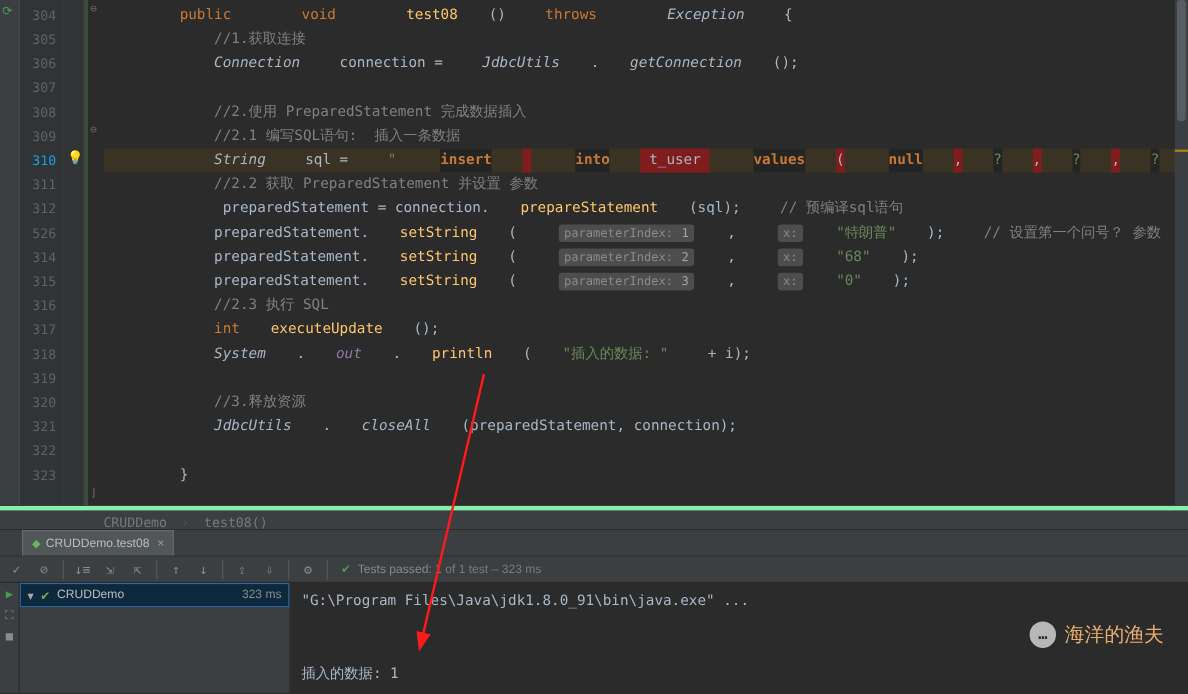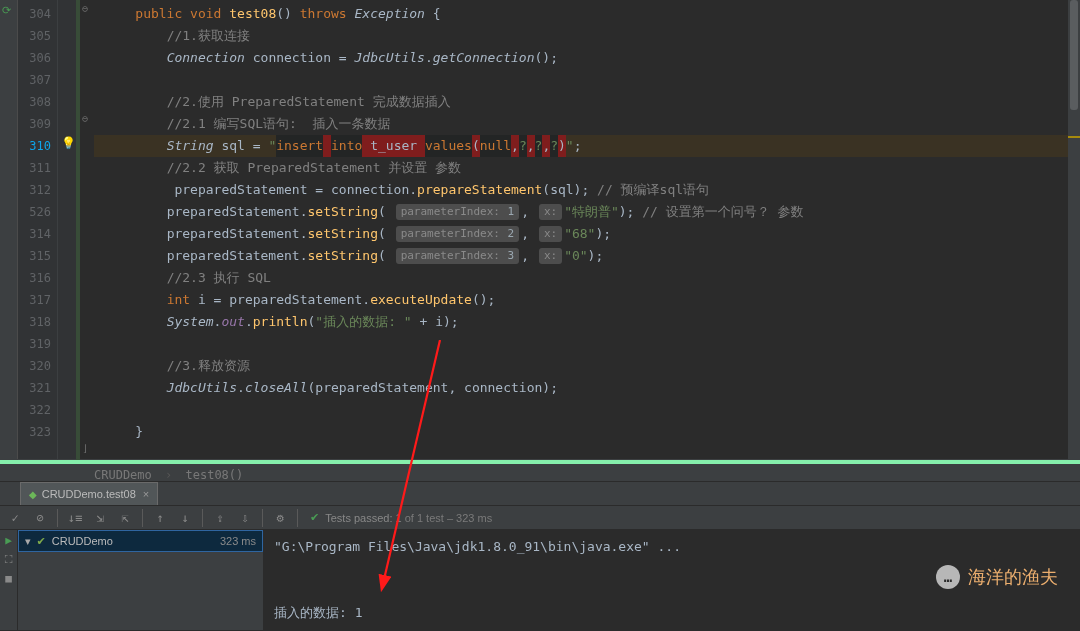--- a/index.html
+++ b/index.html
@@ -52,28 +52,28 @@
     position: relative;
   }
   .fold-col .mark { position:absolute; left:2px; color:#6b6b6b; font-size:10px;}
   .green-line { position:absolute; top:0; left:76px; width:4px; height:460px; background:#384c38;}
   .code {
     flex: 1;
     padding-top: 3px;
     position: relative;
     overflow: hidden;
   }
-  .code .line { height: 22px; line-height:22px; white-space: pre; padding-left: 10px; display:flex; align-items:center;}
+  .code .line { height: 22px; line-height:22px; white-space: pre; padding-left: 10px; display:flex; align-items:center;gap:28px;}
   .line.hl { background:#323232; }
   .line.hl::after{ content:""; position:absolute; right:0; width:3px; height:22px; background:#a9b7c6; opacity:.4;}
   .hl-row-bg { background:#3a3223 !important; }
   .kw { color:#cc7832; }
   .cls { color:#a9b7c6; font-style:italic; }
   .str { color:#6a8759; }
-  .sql-kw { color:#cc7832; font-weight:normal; background:#232525;}
+  .sql-kw { color:#cc7832; font-weight:bold; background:#232525;margin-left:12px;}
   .sql-tok { color:#a9b7c6; background:#7f1d1d;}
   .sql-q { color:#6a8759; background:#232525;}
   .comment { color:#808080; }
   .method { color:#ffc66d; }
   .static-i { color:#9876aa; font-style:italic; }
   .hint {
     background:#4d4d4d; color:#8a8a8a; border-radius:3px; padding:0 5px;
     font-size:11px; margin:0 2px; display:inline-flex; align-items:center; height:16px;
   }
   .hint .hval { color:#9aa7b0; margin-left:1px;}
@@ -187,21 +187,21 @@
       <div class="line"><span>        </span></div>
       <div class="line"><span>        </span><span class="comment">//2.使用 PreparedStatement 完成数据插入</span></div>
       <div class="line"><span>        </span><span class="comment">//2.1 编写SQL语句:  插入一条数据</span></div>
       <div class="line hl hl-row-bg"><span>        </span><span class="cls">String</span><span> sql = </span><span class="str">"</span><span class="sql-kw">insert</span><span class="sql-tok"> </span><span class="sql-kw">into</span><span class="sql-tok"> t_user </span><span class="sql-kw">values</span><span class="sql-tok">(</span><span class="sql-kw">null</span><span class="sql-tok">,</span><span class="sql-q">?</span><span class="sql-tok">,</span><span class="sql-q">?</span><span class="sql-tok">,</span><span class="sql-q">?</span><span class="sql-tok">)</span><span class="str">"</span><span>;</span></div>
       <div class="line"><span>        </span><span class="comment">//2.2 获取 PreparedStatement 并设置 参数</span></div>
       <div class="line"><span>        </span><span> preparedStatement = connection.</span><span class="method">prepareStatement</span><span>(sql); </span><span class="comment">// 预编译sql语句</span></div>
       <div class="line"><span>        </span><span>preparedStatement.</span><span class="method">setString</span><span>( </span><span class="hint">parameterIndex:<span class="hval"> 1</span></span><span>, </span><span class="hint">x:</span><span class="str">"特朗普"</span><span>); </span><span class="comment">// 设置第一个问号？ 参数</span></div>
       <div class="line"><span>        </span><span>preparedStatement.</span><span class="method">setString</span><span>( </span><span class="hint">parameterIndex:<span class="hval"> 2</span></span><span>, </span><span class="hint">x:</span><span class="str">"68"</span><span>);</span></div>
       <div class="line"><span>        </span><span>preparedStatement.</span><span class="method">setString</span><span>( </span><span class="hint">parameterIndex:<span class="hval"> 3</span></span><span>, </span><span class="hint">x:</span><span class="str">"0"</span><span>);</span></div>
       <div class="line"><span>        </span><span class="comment">//2.3 执行 SQL</span></div>
-      <div class="line"><span>        </span><span class="kw">int</span><span> i = preparedStatement.</span><span class="method">executeUpdate</span><span>();</span></div>
+      <div class="line"><span>        </span><span class="kw">int</span><span class="method">executeUpdate</span><span>();</span></div>
       <div class="line"><span>        </span><span class="cls">System</span><span>.</span><span class="static-i">out</span><span>.</span><span class="method">println</span><span>(</span><span class="str">"插入的数据: "</span><span> + i);</span></div>
       <div class="line"><span>        </span></div>
       <div class="line"><span>        </span><span class="comment">//3.释放资源</span></div>
       <div class="line"><span>        </span><span class="cls">JdbcUtils</span><span>.</span><span class="cls">closeAll</span><span>(preparedStatement, connection);</span></div>
       <div class="line"><span>        </span></div>
       <div class="line"><span>    </span><span>}</span></div>
     </div>
   <div class="scrollbar">
      <div class="thumb"></div>
      <div class="mark" style="top:136px"></div>

